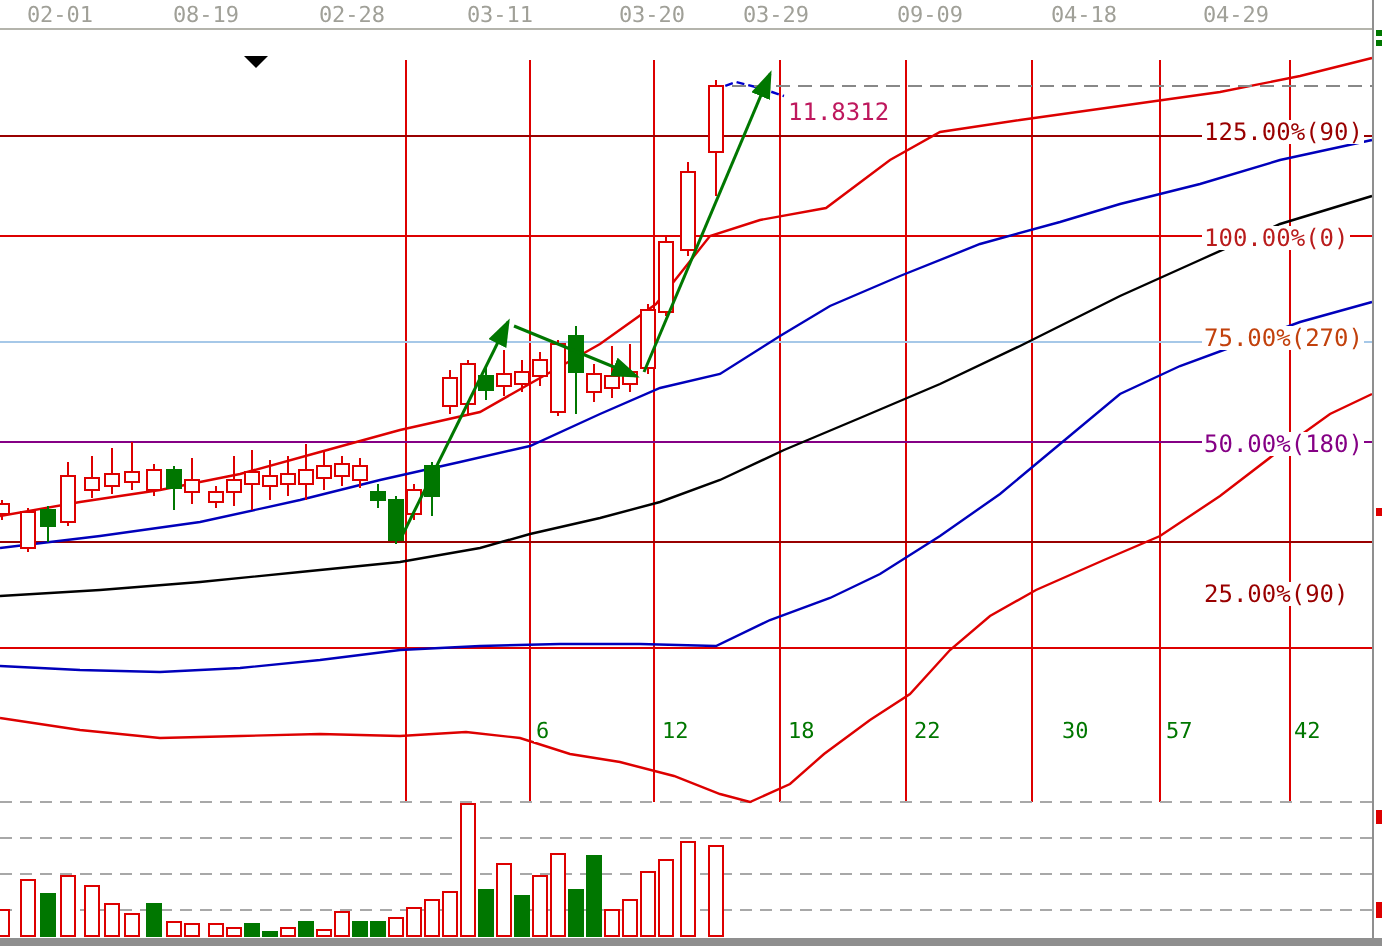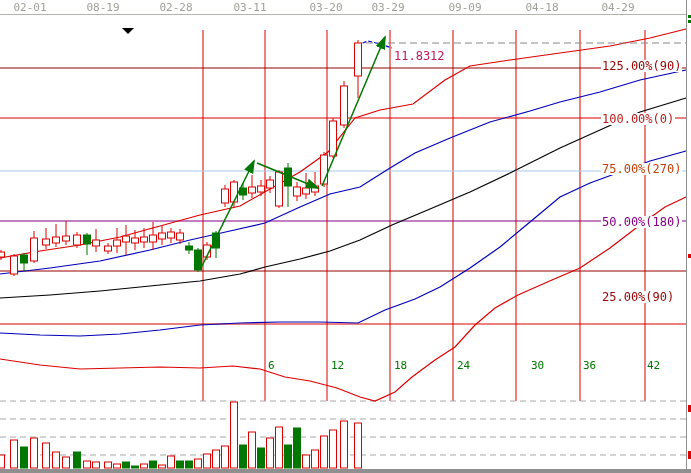--- a/index.html
+++ b/index.html
@@ -270,23 +270,23 @@
 
   <div id="labels">
       <div class="pctlabel" style="top: 60px; color: rgb(153, 0, 0);">125.00%(90)</div>
       <div class="pctlabel" style="top: 113px; color: #b91c1c;">100.00%(0)</div>
       <div class="pctlabel" style="top: 163px; color: #c2410c;">75.00%(270)</div>
       <div class="pctlabel" style="top: 216px; color: rgb(133, 0, 133);">50.00%(180)</div>
       <div class="pctlabel" style="top: 264px; color: rgb(153, 0, 0); margin-top: 27px;">25.00%(90)</div>
       <div class="timenum" style="left: 267px;">6</div>
       <div class="timenum" style="left: 330px;">12</div>
       <div class="timenum" style="left: 393px;">18</div>
-      <div class="timenum" style="left: 456px;">24</div>
+      <div class="timenum" style="left: 456px;">22</div>
       <div class="timenum" style="left: 498px; margin-left: 32px;">30</div>
-      <div class="timenum" style="left: 582px;">36</div>
+      <div class="timenum" style="left: 582px;">57</div>
       <div class="timenum" style="left: 646px;">42</div>
     </div>
 
   <div id="rightstrip">
       <div class="stripmark" style="top: 15px; height: 3px; background: rgb(0, 119, 0);"></div>
       <div class="stripmark" style="top: 20px; height: 3px; background: rgb(0, 119, 0);"></div>
       <div class="stripmark" style="top: 254px; height: 4px; background: rgb(221, 0, 0);"></div>
       <div class="stripmark" style="top: 405px; height: 7px; background: rgb(221, 0, 0);"></div>
       <div class="stripmark" style="top: 451px; height: 8px; background: rgb(221, 0, 0);"></div>
     </div>

